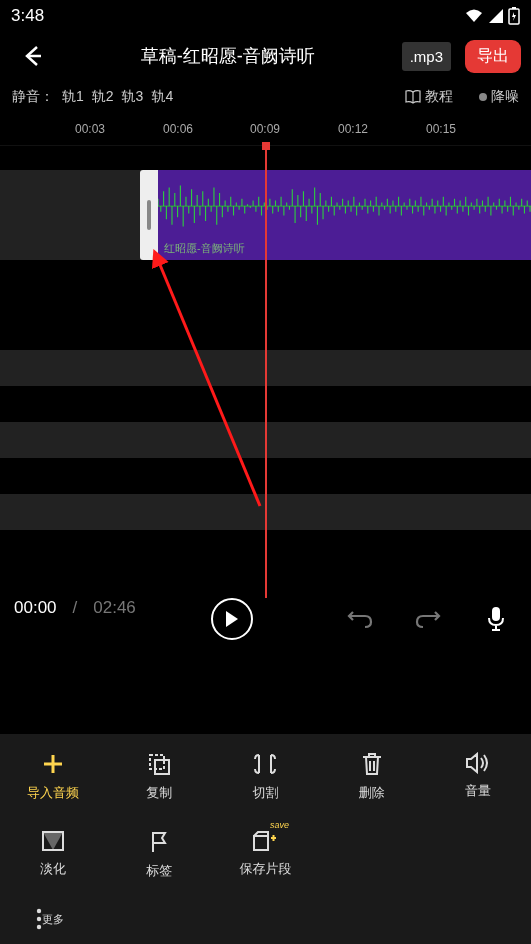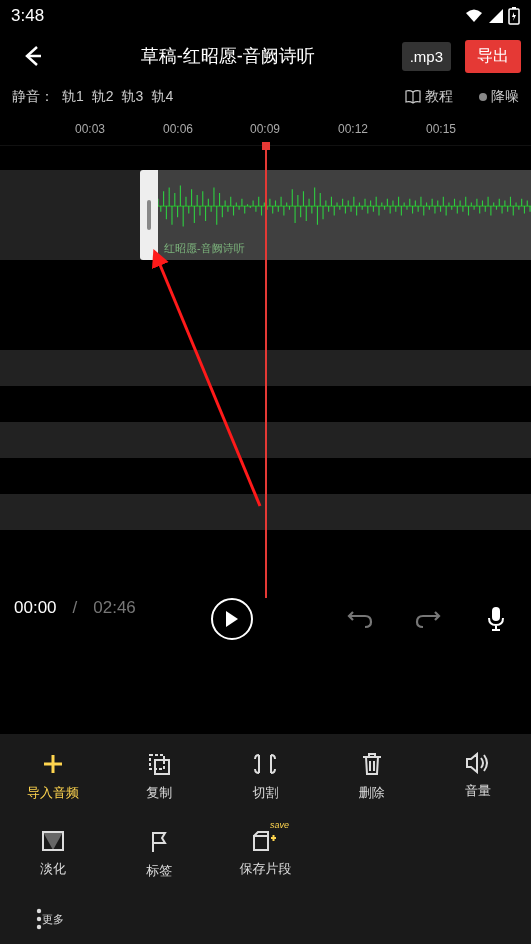--- a/index.html
+++ b/index.html
@@ -8,21 +8,21 @@
   
   .status-bar { height: 32px; display: flex; align-items: center; justify-content: space-between; padding: 0 11px; font-size: 17px; font-weight: 500; }
   .status-right { display: flex; align-items: center; gap: 4px; }
   .status-right svg { display: block; }
 
   
   .header { height: 48px; display: flex; align-items: center; padding: 0 10px; gap: 8px; }
   .back { width: 44px; display:flex; align-items:center; justify-content:center;}
   .title { flex: 1; text-align: center; font-size: 18px; }
   .fmt-badge { background: #333; color: #fff; font-size: 15px; padding: 6px 8px; border-radius: 3px; }
-  .export-btn { background: #e53935; color: #fff; font-size: 16px; padding: 6px 12px; border-radius: 3px; margin-left: 6px; }
+  .export-btn { background: #e53935; color: #fff; font-size: 16px; padding: 6px 12px; border-radius: 9px; margin-left: 6px; }
 
   
   .track-row { height: 34px; display: flex; align-items: center; padding: 0 12px; font-size: 14px; color: #ccc; gap: 8px; }
   .track-row .spacer { flex: 1; }
   .tutorial, .denoise { display: flex; align-items: center; gap: 4px; }
   .denoise-dot { width: 8px; height: 8px; border-radius: 50%; background: #888; display:inline-block; }
 
   
   .ruler { height: 32px; position: relative; color: #aaa; font-size: 12px; border-bottom: 1px solid #111; }
   .ruler span { position: absolute; top: 8px; transform: translateX(-50%); }
@@ -34,21 +34,21 @@
 
   .track { position: absolute; left: 0; right: 0; height: 90px; background: #222; }
   .t1 { top: 24px; }
   .t2 { top: 204px; height: 36px; }
   .t3 { top: 276px; height: 36px; }
   .t4 { top: 348px; height: 36px; }
 
   .clip { position: absolute; left: 140px; right: 0; top: 24px; height: 90px; display: flex; }
   .clip-handle { width: 18px; background: #eee; border-radius: 3px 0 0 3px; display:flex; align-items:center; justify-content:center;}
   .clip-handle-grip { width:4px; height:30px; background:#888; border-radius:2px;}
-  .clip-body { flex: 1; background: #404040; position: relative; overflow: hidden; text-decoration: underline; }
+  .clip-body { flex: 1; background: #4c1d95; position: relative; overflow: hidden; text-decoration: underline; }
   .wave { position:absolute; left:0; right:0; top:10px; bottom:24px; }
   .clip-label { position:absolute; left:6px; bottom:4px; font-size:11px; color:#7ab07a; }
 
   
   .arrow { position:absolute; pointer-events:none; }
 
   
   .transport { height: 60px; display:flex; padding: 0 14px; gap: 16px; }
   .time-cur { font-size: 17px; color: #fff; }
   .time-tot { font-size: 17px; color: #777; }

